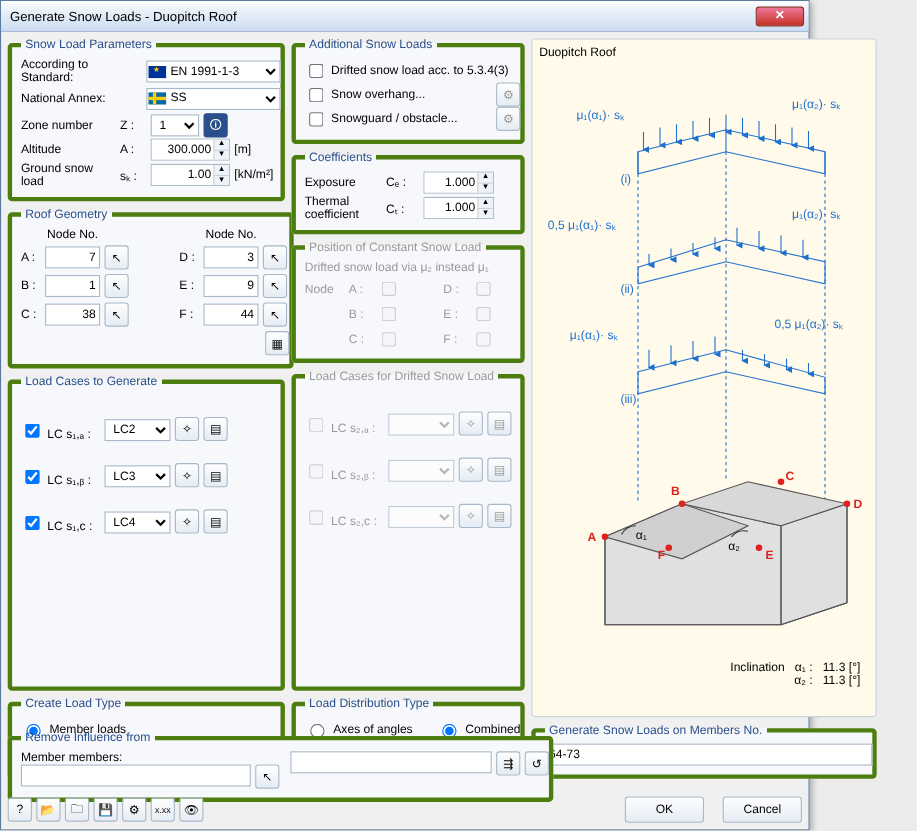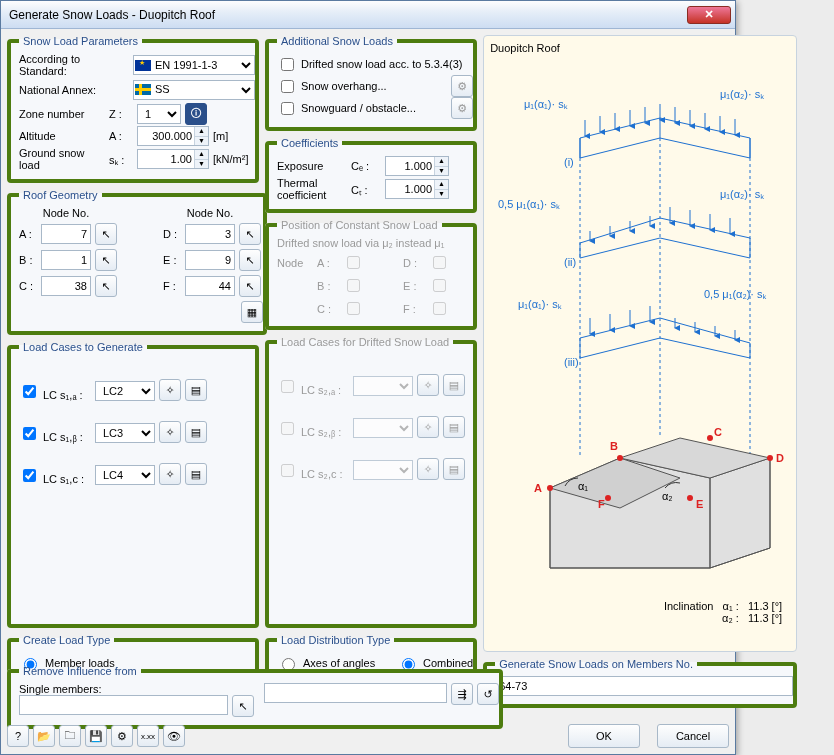--- a/index.html
+++ b/index.html
@@ -409,21 +409,21 @@
           <legend>Generate Snow Loads on Members No.</legend>
           <input class="txt" style="width: 100%; text-align: left;" value="64-73">
         </fieldset>
       </div>
     </div>
 
     <fieldset class="panel" style="position:absolute;left:6px;bottom:25px;width:496px">
       <legend>Remove Influence from</legend>
       <div style="display:flex;gap:10px">
         <div style="flex:1">
-          <div>Single members:</div>
+          <div>Member members:</div>
           <div style="display:flex;gap:4px">
             <input class="txt" style="flex: 1 1 0%; text-align: left;">
             <span class="iconbtn">↖</span>
           </div>
         </div>
         <div style="flex:1">
           <div style="display:flex;gap:4px">
             <input class="txt" style="flex: 1 1 0%; text-align: left;">
             <span class="iconbtn">⇶</span>
             <span class="iconbtn">↺</span>

